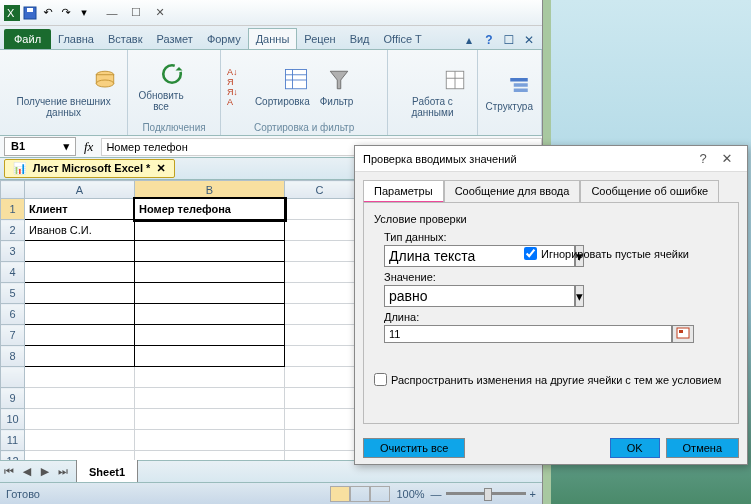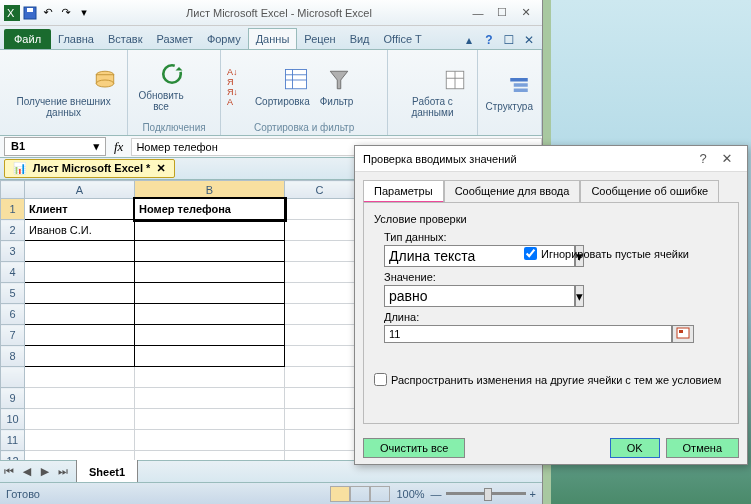--- a/index.html
+++ b/index.html
@@ -34,21 +34,21 @@
   align-items: center; justify-content: space-between; }
 .ribbon-group .gtitle { font-size: 10px; color: #6a8aa0; padding-top: 2px; }
 .rg-content { display: flex; gap: 6px; align-items: center; flex: 1; }
 .rbtn-big { display: flex; flex-direction: column; align-items: flex-end; gap: 2px; padding: 2px; cursor: pointer; }
 .rbtn-big svg { width: 28px; height: 28px; }
 .rbtn-col { display: flex; flex-direction: column; gap: 2px; }
 .rbtn-sm { width: 20px; height: 18px; }
 
 .namebox-row { height: 22px; border-bottom: 1px solid #9bb; display: flex; align-items: center; 
   font-size: 11px; background: #f5f8fa; }
-.namebox { width: 102px; border: 1px solid #aaa; background: #fff; padding: 2px 6px; margin-left: 4px; 
+.namebox { width: 72px; border: 1px solid #aaa; background: #fff; padding: 2px 6px; margin-left: 4px; 
   display: flex; justify-content: space-between; font-weight: bold; }
 .fxlabel { padding: 0 8px; font-style: italic; font-family: serif; font-size: 13px; }
 .formula-bar { flex: 1; background: #fff; border: 1px solid #d0d0d0; padding: 2px 4px; height: 18px; }
 
 .doc-tabbar { height: 22px; background: linear-gradient(#e8f0f5, #d8e8f0); border-bottom: 1px solid #9bb; 
   display: flex; align-items: center; font-size: 11px; padding-left: 4px; }
 .doc-tab { background: #fff8c0; border: 1px solid #c0a020; padding: 2px 8px; font-weight: bold; 
   border-radius: 2px; display: flex; gap: 6px; }
 
 .sheet-area { flex: 1; background: #fff; position: relative; overflow: hidden; }
@@ -102,21 +102,21 @@
 .form-row .sel input { flex: 1; border: 1px solid #888; padding: 2px 4px; font-size: 14px; }
 .form-row .sel button { width: 18px; border: 1px solid #888; background: #e8e8e8; }
 .form-row.inline { display: flex; gap: 20px; align-items: flex-start; }
 .chk-row { display: flex; align-items: center; gap: 4px; margin-top: 16px; }
 .chk-row input { width: 13px; height: 13px; }
 .len-input { display: flex; width: 310px; }
 .len-input input { flex: 1; border: 1px solid #888; padding: 2px 4px; font-size: 11px; }
 .len-input button { width: 22px; border: 1px solid #888; background: #e8e8e8; }
 .dialog-footer { display: flex; gap: 6px; padding: 6px 8px; align-items: center; }
 .dialog-footer .ffill { flex: 1; }
-.dlg-btn { padding: 3px 16px; border: 1px solid #888; background: #86efac; font-size: 11px; }
+.dlg-btn { padding: 3px 16px; border: 1px solid #888; background: #0ea5e9; font-size: 11px; }
 .dlg-btn.primary { border: 1px solid #2a6aca; }
 </style>
 </head>
 <body>
 
 <div class="bg-scenery"></div>
 
 <div class="excel-window">
   <div class="titlebar">
     <div class="qat">
@@ -129,21 +129,20 @@
       <span class="qat-icon">
           <svg viewBox="0 0 16 16">
             <rect x="2" y="2" width="12" height="12" fill="#3a6aca" stroke="#1a4a9a"></rect>
             <rect x="5" y="3" width="6" height="4" fill="#fff"></rect>
           </svg>
         </span>
       <span class="qat-icon">↶</span>
       <span class="qat-icon">↷</span>
       <span class="qat-icon">▾</span>
     </div>
-    <div class="title">Лист Microsoft Excel  -  Microsoft Excel</div>
     <div class="wincontrols">
       <span>—</span>
       <span>☐</span>
       <span>✕</span>
     </div>
   </div>
 
   <div class="tabs">
     <div class="tab-file">Файл</div>
     <div class="tab-item">Главна</div>

